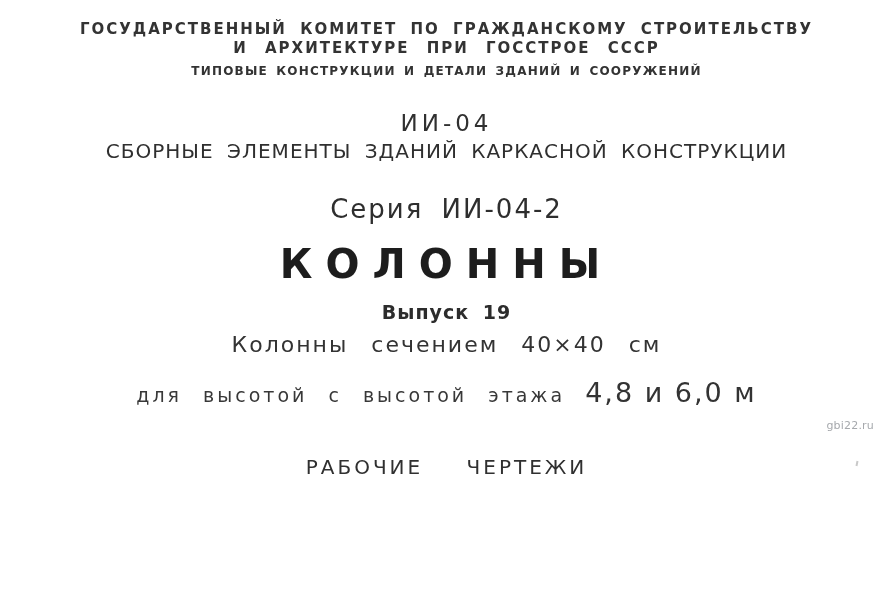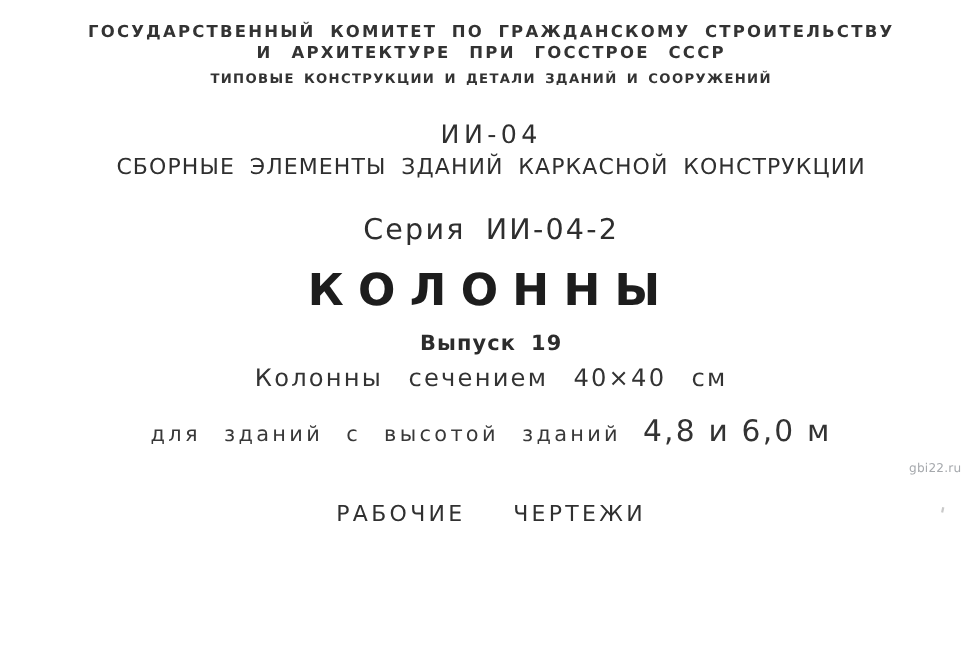--- a/index.html
+++ b/index.html
@@ -171,21 +171,21 @@
 
   <div class="line series-line">Серия ИИ-04-2</div>
 
   <div class="line main-title">КОЛОННЫ</div>
 
   <div class="line issue">Выпуск 19</div>
 
   <div class="line spec">Колонны сечением 40×40 см</div>
 
   <div class="line storey">
-    <span class="storey-text">для зданий с высотой зданий</span>
+    <span class="storey-text">для высотой с высотой этажа</span>
     <span class="storey-values">4,8 и 6,0 м</span>
   </div>
 
   <div class="line footer-line">РАБОЧИЕ ЧЕРТЕЖИ</div>
 
   <div class="watermark">gbi22.ru</div>
 
   <div class="speck"></div>
 
   <div class="bottom-edge"></div>

